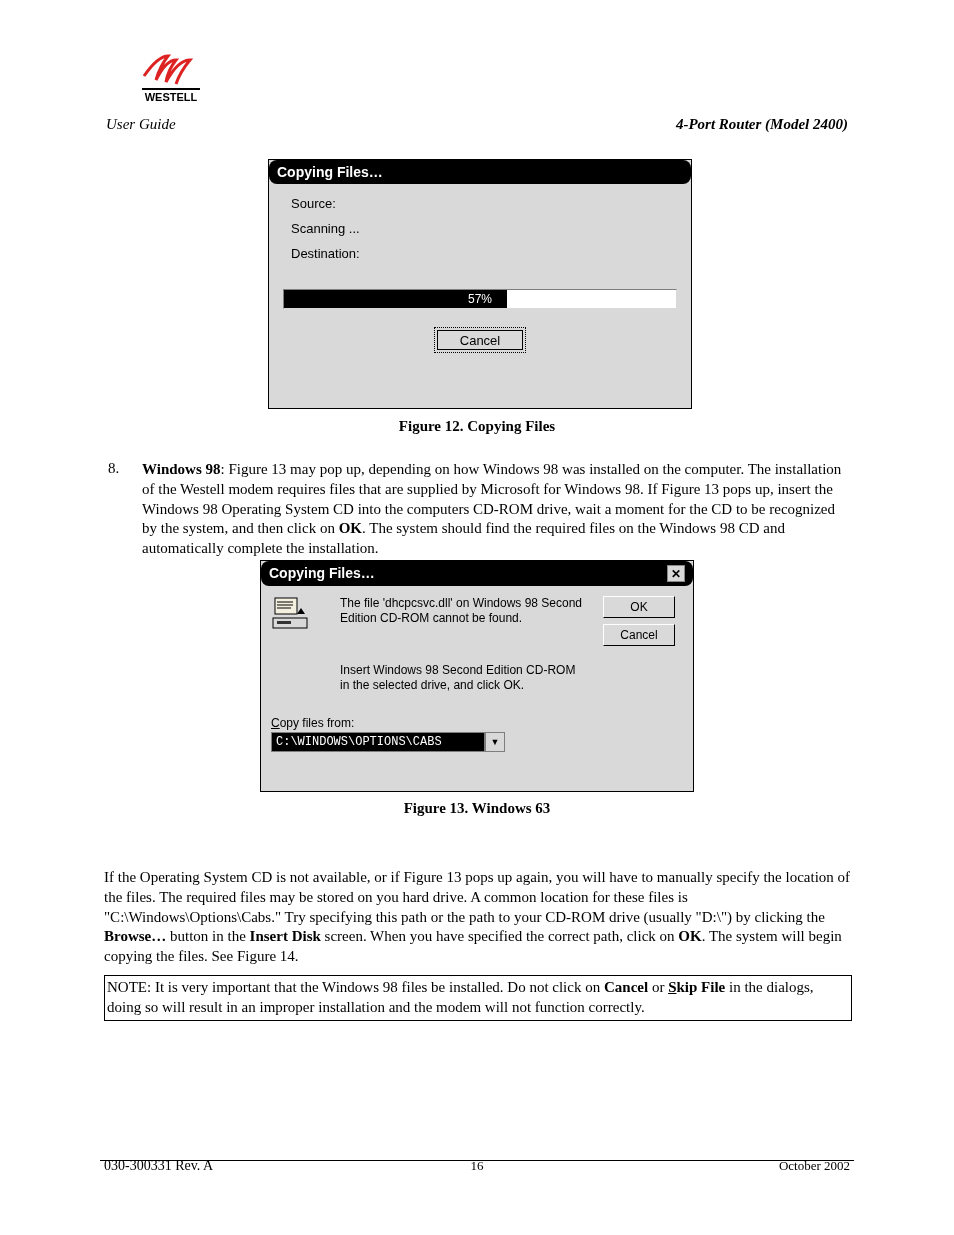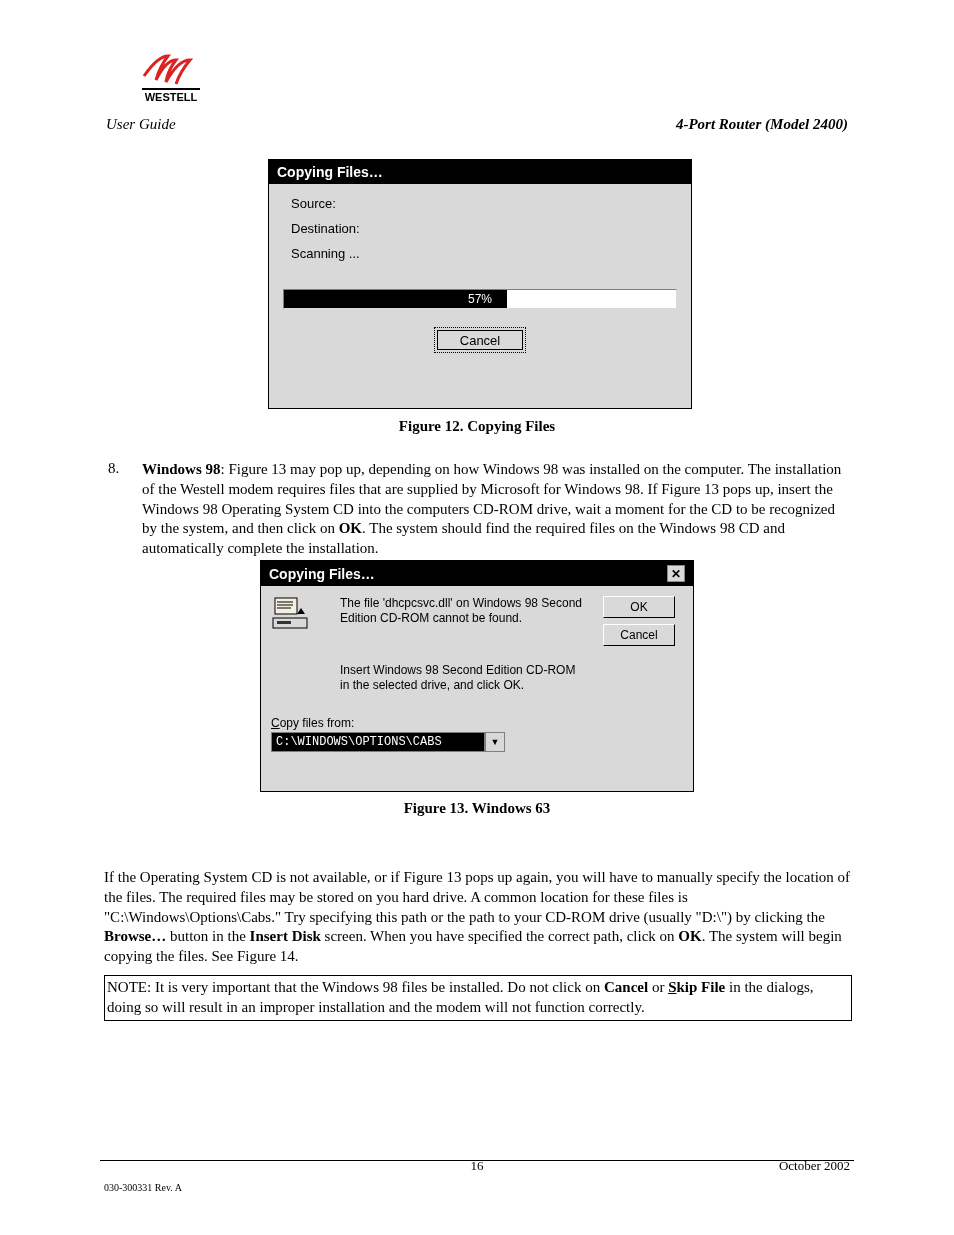--- a/index.html
+++ b/index.html
@@ -47,22 +47,23 @@
   }
   .dlg1 { top: 159px; left: 268px; width: 422px; height: 248px; }
   .dlg-title {
     background: #000;
     color: #fff;
     font-weight: bold;
     font-size: 14px;
     padding: 4px 8px;
     display: flex;
     justify-content: space-between;
-    align-items: flex-end;
+    align-items: flex-start;
     font-family: Arial, sans-serif;
+    border-radius: 8px;
   }
   .dlg-close {
     background: #d9d9d9;
     color: #000;
     width: 16px;
     height: 15px;
     display: inline-flex;
     align-items: center;
     justify-content: center;
     border: 1px solid #888;
@@ -198,21 +199,21 @@
   }
   .ft-hr {
     position:absolute;
     left:100px;
     right:100px;
     top:1152px;
     border:0;
     border-top:1px solid #000;
     height:0;
   }
-  .ft-left { position:absolute; left:104px; top:1158px; font-size:10px;margin-top:24px; }
+  .ft-left { position:absolute; left:104px; top:1158px; font-size:14px; }
   .ft-center { position:absolute; left:0; right:0; top:1158px; text-align:center; font-size:13px; }
   .ft-right { position:absolute; right:104px; top:1158px; font-size:13px; }
   .u { text-decoration: underline; }
   .bold { font-weight: bold; }
 </style>
 </head>
 <body>
 
 <div class="page">
 
@@ -226,22 +227,22 @@
 
   <div class="header-left">User Guide</div>
   <div class="header-right">4-Port Router (Model 2400)</div>
 
   <div class="dlg dlg1">
     <div class="dlg-title">
       <span>Copying Files…</span>
     </div>
     <div class="dlg-body">
       <div class="lbl">Source:</div>
+      <div class="lbl">Scanning ...</div>
       <div class="lbl">Destination:</div>
-      <div class="lbl">Scanning ...</div>
       <div class="progress-outer">
         <div class="progress-fill" style="width:57%"></div>
         <div class="progress-text">57%</div>
       </div>
       <button class="dlg-btn">Cancel</button>
     </div>
   </div>
 
   <div class="fig-caption fig12-cap">Figure 12.  Copying Files</div>
 

